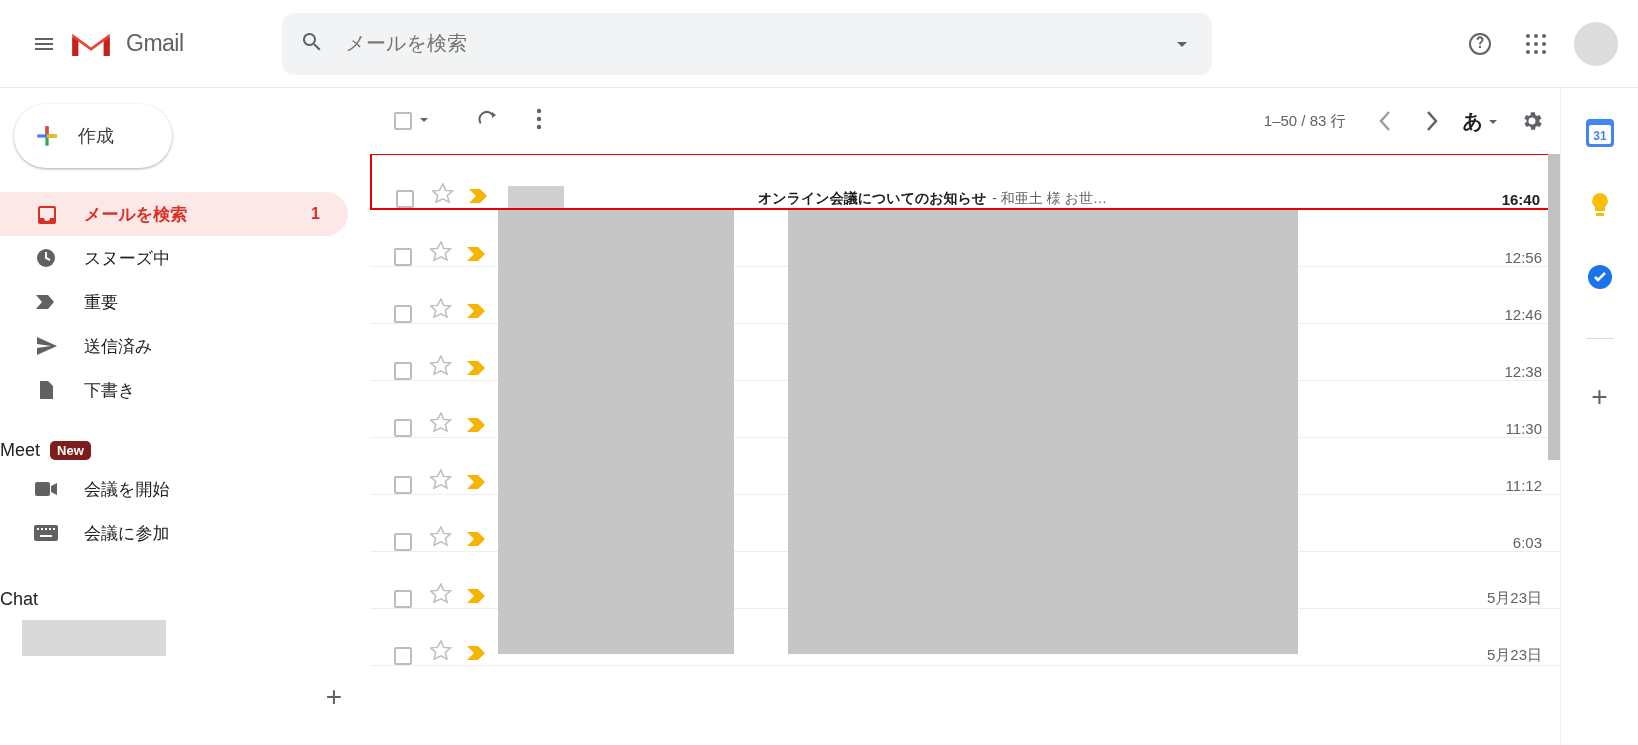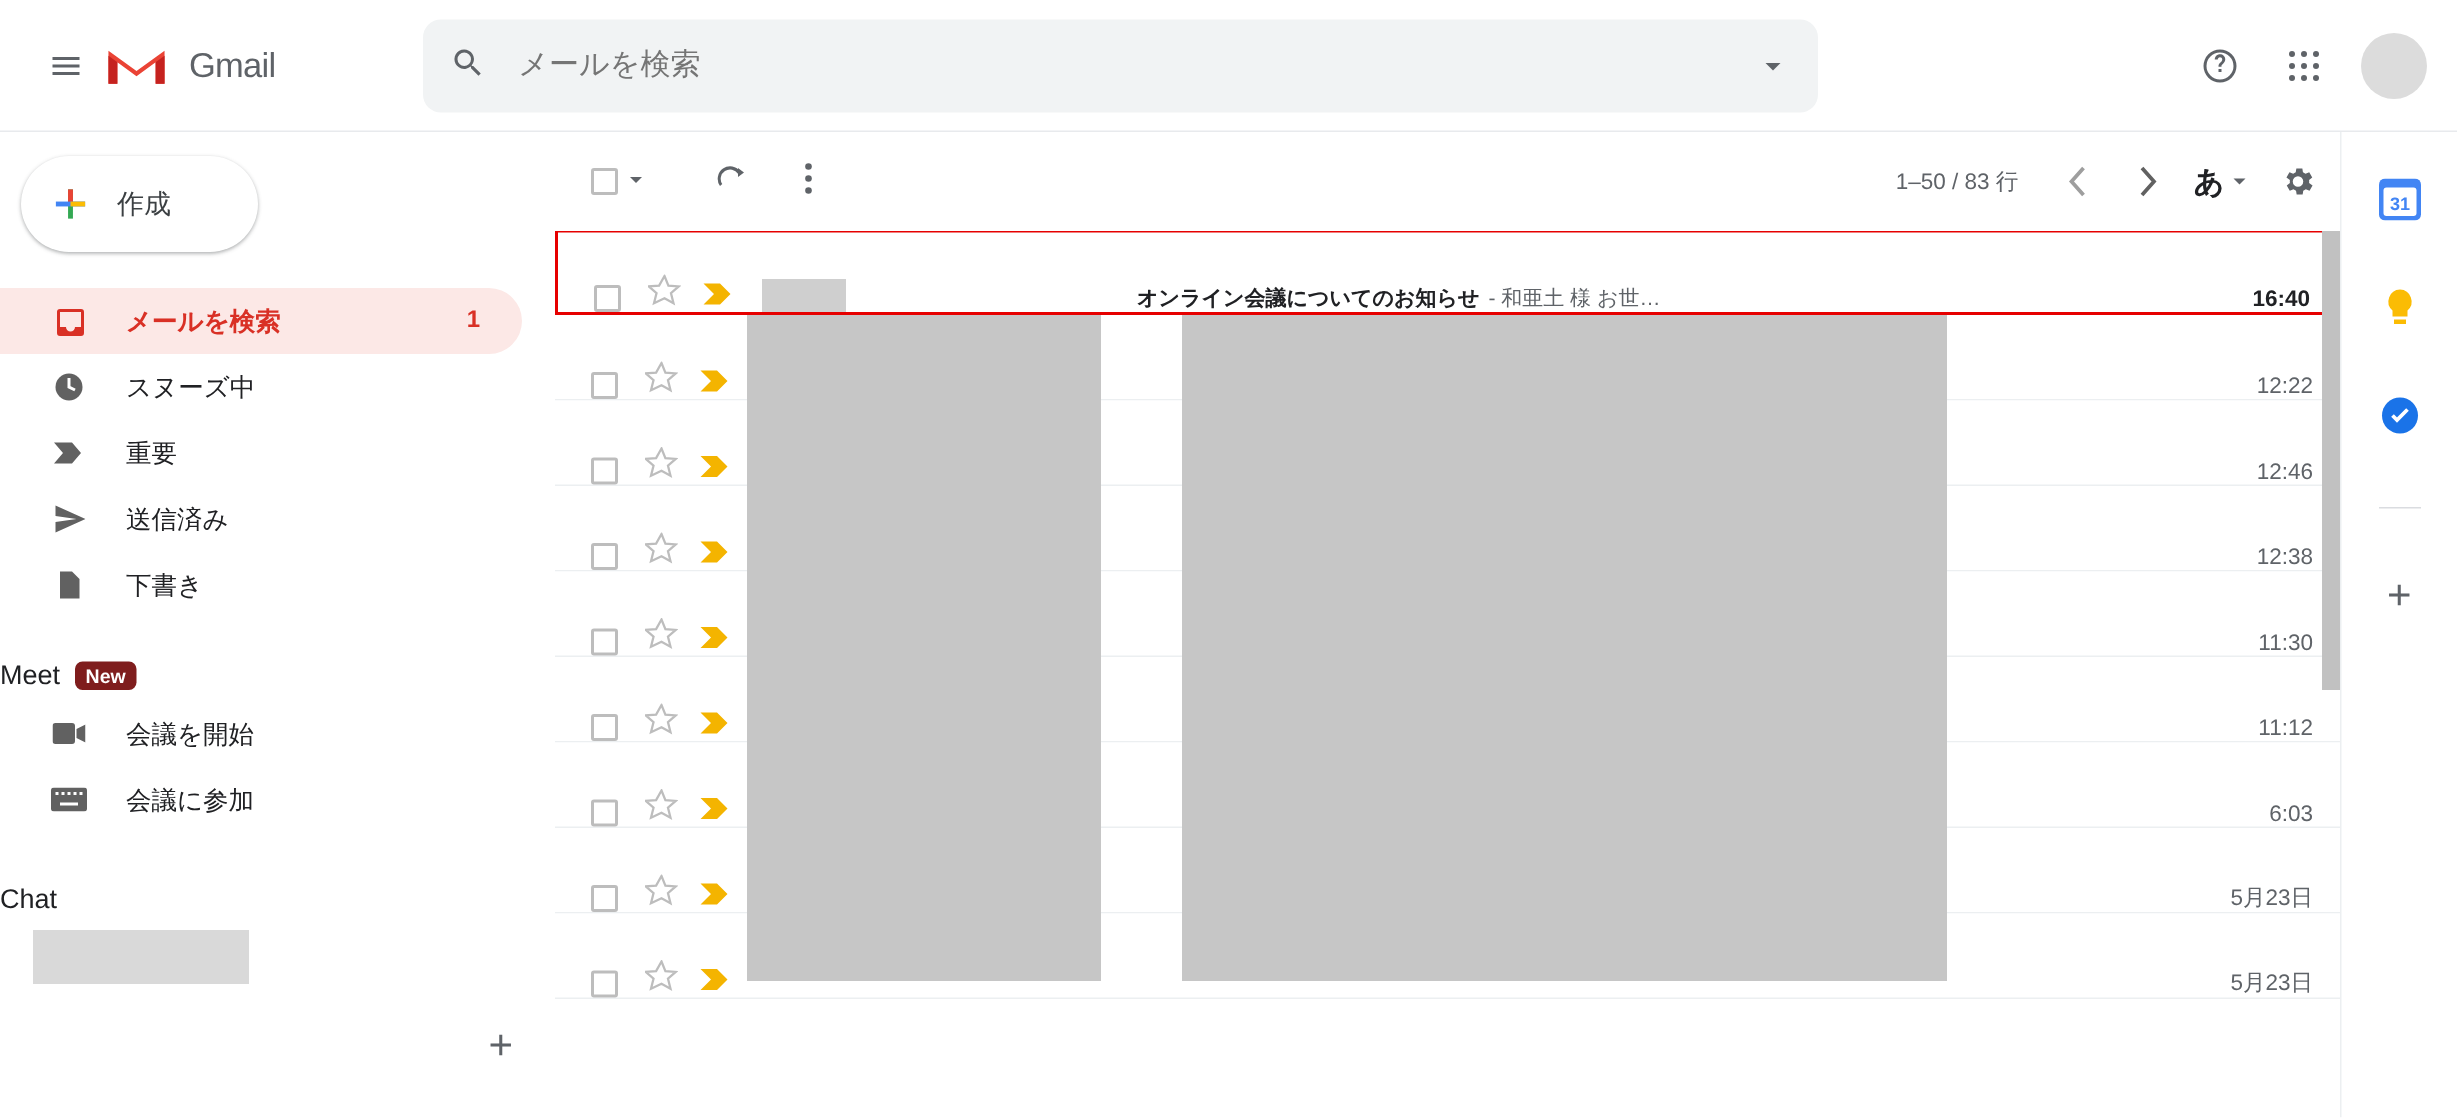--- a/index.html
+++ b/index.html
@@ -339,21 +339,21 @@
 
       <div style="position:relative">
         <div class="mrow read">
           <div class="cbox"></div>
           <span class="star"><svg width="22" height="22">
                 <path d="M11 1l2.6 6.4 6.9.5-5.2 4.5 1.7 6.7L11 15.8 4 19.1l1.7-6.7L.5 7.9l6.9-.5z" fill="none" stroke="#bdbdbd" stroke-width="1.5"></path>
               </svg></span>
           <span class="imp"><svg width="22" height="18">
                 <path d="M1 2h11l7 7-7 7H1l7-7z"></path>
               </svg></span>
-          <span class="time">12:22</span>
+          <span class="time">12:56</span>
         </div>
         <div class="mrow read">
           <div class="cbox"></div>
           <span class="star"><svg width="22" height="22">
                 <path d="M11 1l2.6 6.4 6.9.5-5.2 4.5 1.7 6.7L11 15.8 4 19.1l1.7-6.7L.5 7.9l6.9-.5z" fill="none" stroke="#bdbdbd" stroke-width="1.5"></path>
               </svg></span>
           <span class="imp"><svg width="22" height="18">
                 <path d="M1 2h11l7 7-7 7H1l7-7z"></path>
               </svg></span>
           <span class="time">12:46</span>

